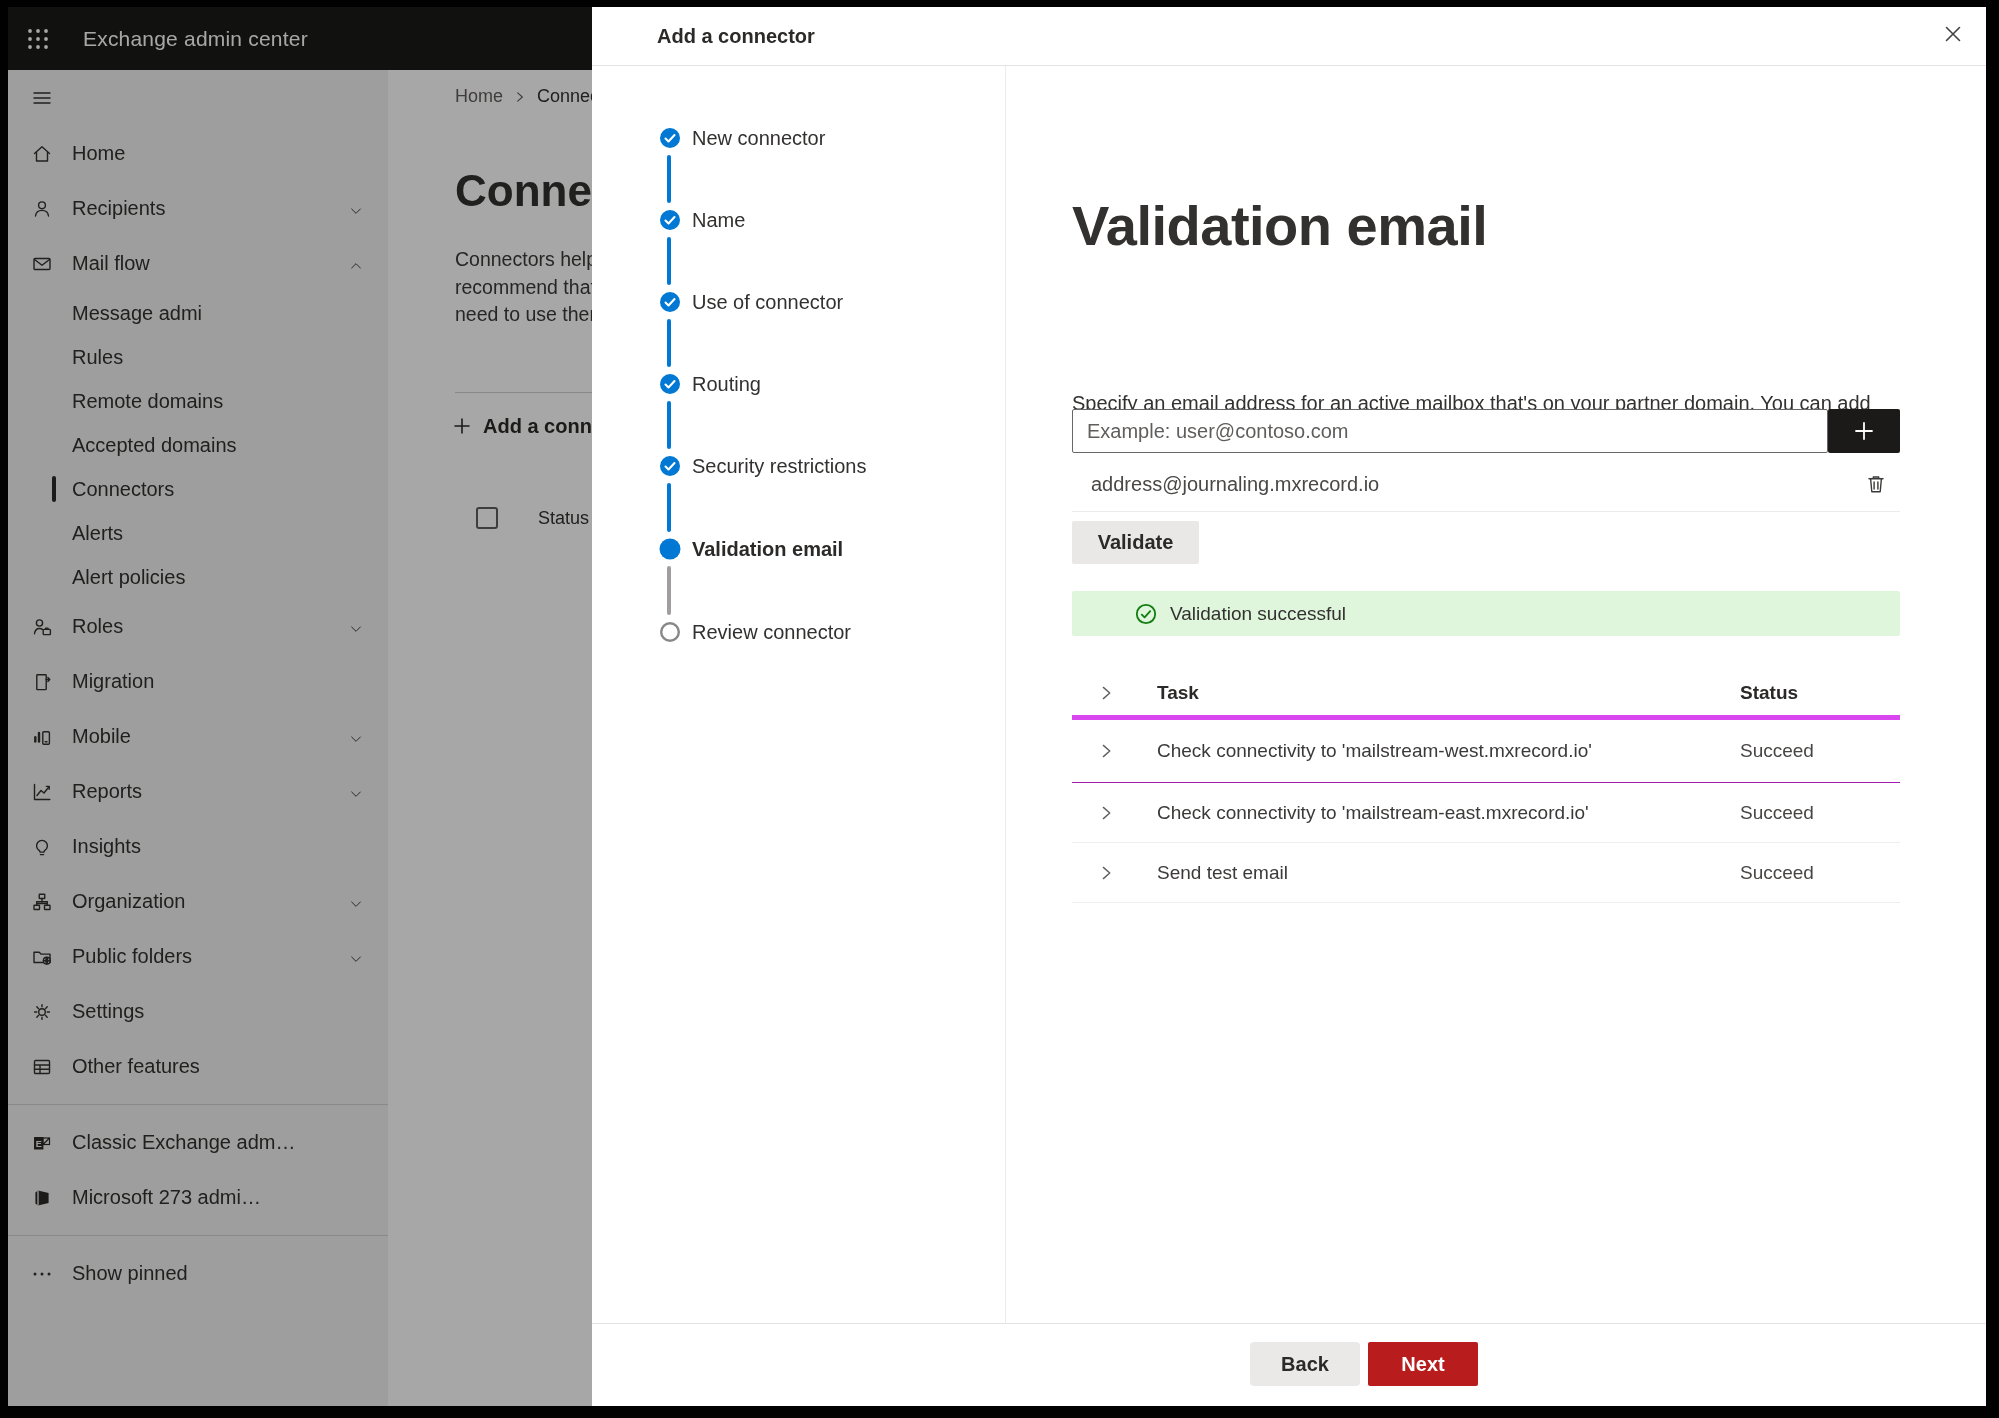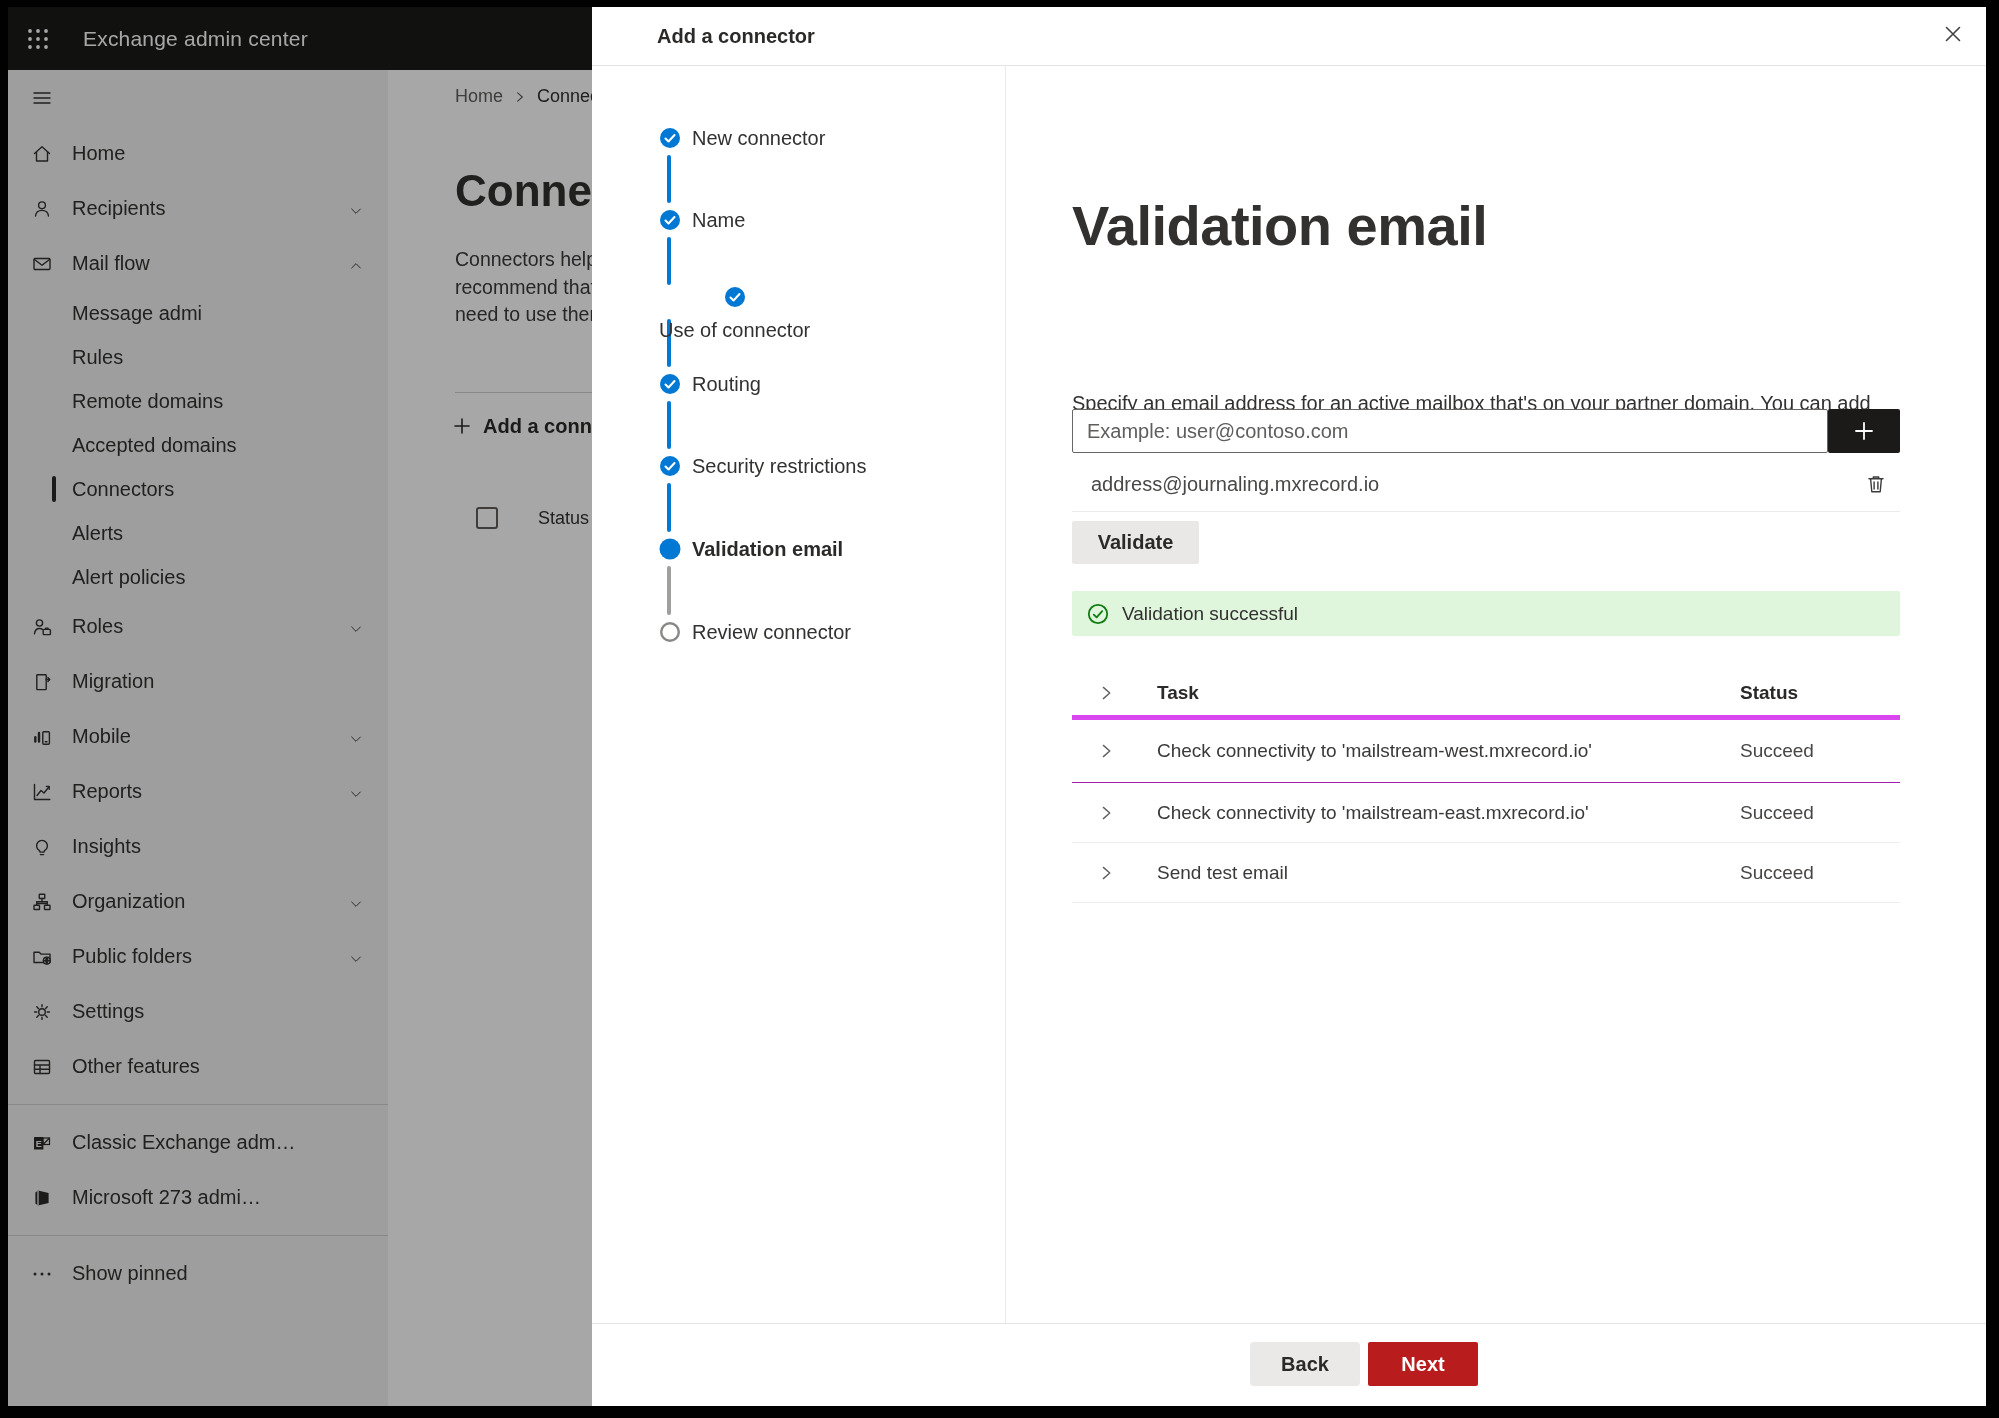--- a/index.html
+++ b/index.html
@@ -58,21 +58,21 @@
   .vh1 { position:absolute; left:480px; top:186px; font-size:56px; font-weight:700; color:#323130; letter-spacing:-0.5px; }
   .vdesc { position:absolute; left:480px; top:382px; font-size:20px; line-height:28.5px; color:#323130; }
   .email-input { position:absolute; left:480px; top:402px; width:756px; height:44px; border:1px solid #696765; border-radius:2px; background:#fff; font-family:"Liberation Sans",sans-serif; font-size:20px; color:#323130; padding:0 14px; outline:none; }
   .email-input::placeholder { color:#605e5c; opacity:1; }
   .plus-btn { position:absolute; left:1236px; top:402px; width:72px; height:44px; background:#1b1a19; border:none; border-radius:2px; display:flex; align-items:center; justify-content:center; cursor:pointer; }
   .addr-row { position:absolute; left:499px; top:463px; width:809px; height:28px; display:flex; align-items:center; }
   .addr-text { font-size:20px; color:#4a4846; }
   .trash-btn { position:absolute; right:12px; top:2px; width:24px; height:24px; cursor:pointer; }
   .vdiv1 { position:absolute; left:480px; top:504px; width:828px; height:1px; background:#edebe9; }
   .validate-btn { position:absolute; left:480px; top:514px; width:127px; height:43px; background:#e9e8e7; border:none; border-radius:2px; font-family:"Liberation Sans",sans-serif; font-size:20px; font-weight:600; color:#2b2a29; cursor:pointer; }
-  .banner { position:absolute; left:480px; top:584px; width:828px; height:45px; background:#dff6dd; border-radius:2px; display:flex; align-items:center; }
+  .banner { position:absolute; left:480px; top:584px; width:828px; height:45px; background:#dff6dd; border-radius:2px; display:flex; align-items:center;padding-left:48px; }
   .banner .bic { margin-left:15px; width:22px; height:22px; }
   .banner .btxt { margin-left:13px; font-size:19px; color:#323130; }
 
   
   .vtable { position:absolute; left:480px; top:663px; width:828px; }
   .vt-row { position:relative; display:flex; align-items:center; }
   .vt-head { height:50px; border-bottom:5px solid #d946ef; }
   .vt-r1 { height:63px; border-bottom:1px solid #a21caf; }
   .vt-r { height:60px; border-bottom:1px solid #f0eeec; }
   .vt-chev { position:absolute; left:25px; width:18px; height:18px; cursor:pointer; }
@@ -382,21 +382,21 @@
         </svg>
       <span>New connector</span>
     </div>
     <div class="step" style="top:197px;">
       <svg class="bubble" viewBox="0 0 22 22">
           <circle cx="11" cy="11" r="10" fill="#0078d4"></circle>
           <path d="M6.5 11.5l3 3 6-6.5" stroke="#fff" stroke-width="2.1" fill="none" stroke-linecap="round" stroke-linejoin="round"></path>
         </svg>
       <span>Name</span>
     </div>
-    <div class="step" style="top:279px;flex-direction:column;">
+    <div class="step" style="top:279px;">
       <svg class="bubble" viewBox="0 0 22 22">
           <circle cx="11" cy="11" r="10" fill="#0078d4"></circle>
           <path d="M6.5 11.5l3 3 6-6.5" stroke="#fff" stroke-width="2.1" fill="none" stroke-linecap="round" stroke-linejoin="round"></path>
         </svg>
       <span>Use of connector</span>
     </div>
     <div class="step" style="top:361px;">
       <svg class="bubble" viewBox="0 0 22 22">
           <circle cx="11" cy="11" r="10" fill="#0078d4"></circle>
           <path d="M6.5 11.5l3 3 6-6.5" stroke="#fff" stroke-width="2.1" fill="none" stroke-linecap="round" stroke-linejoin="round"></path>

